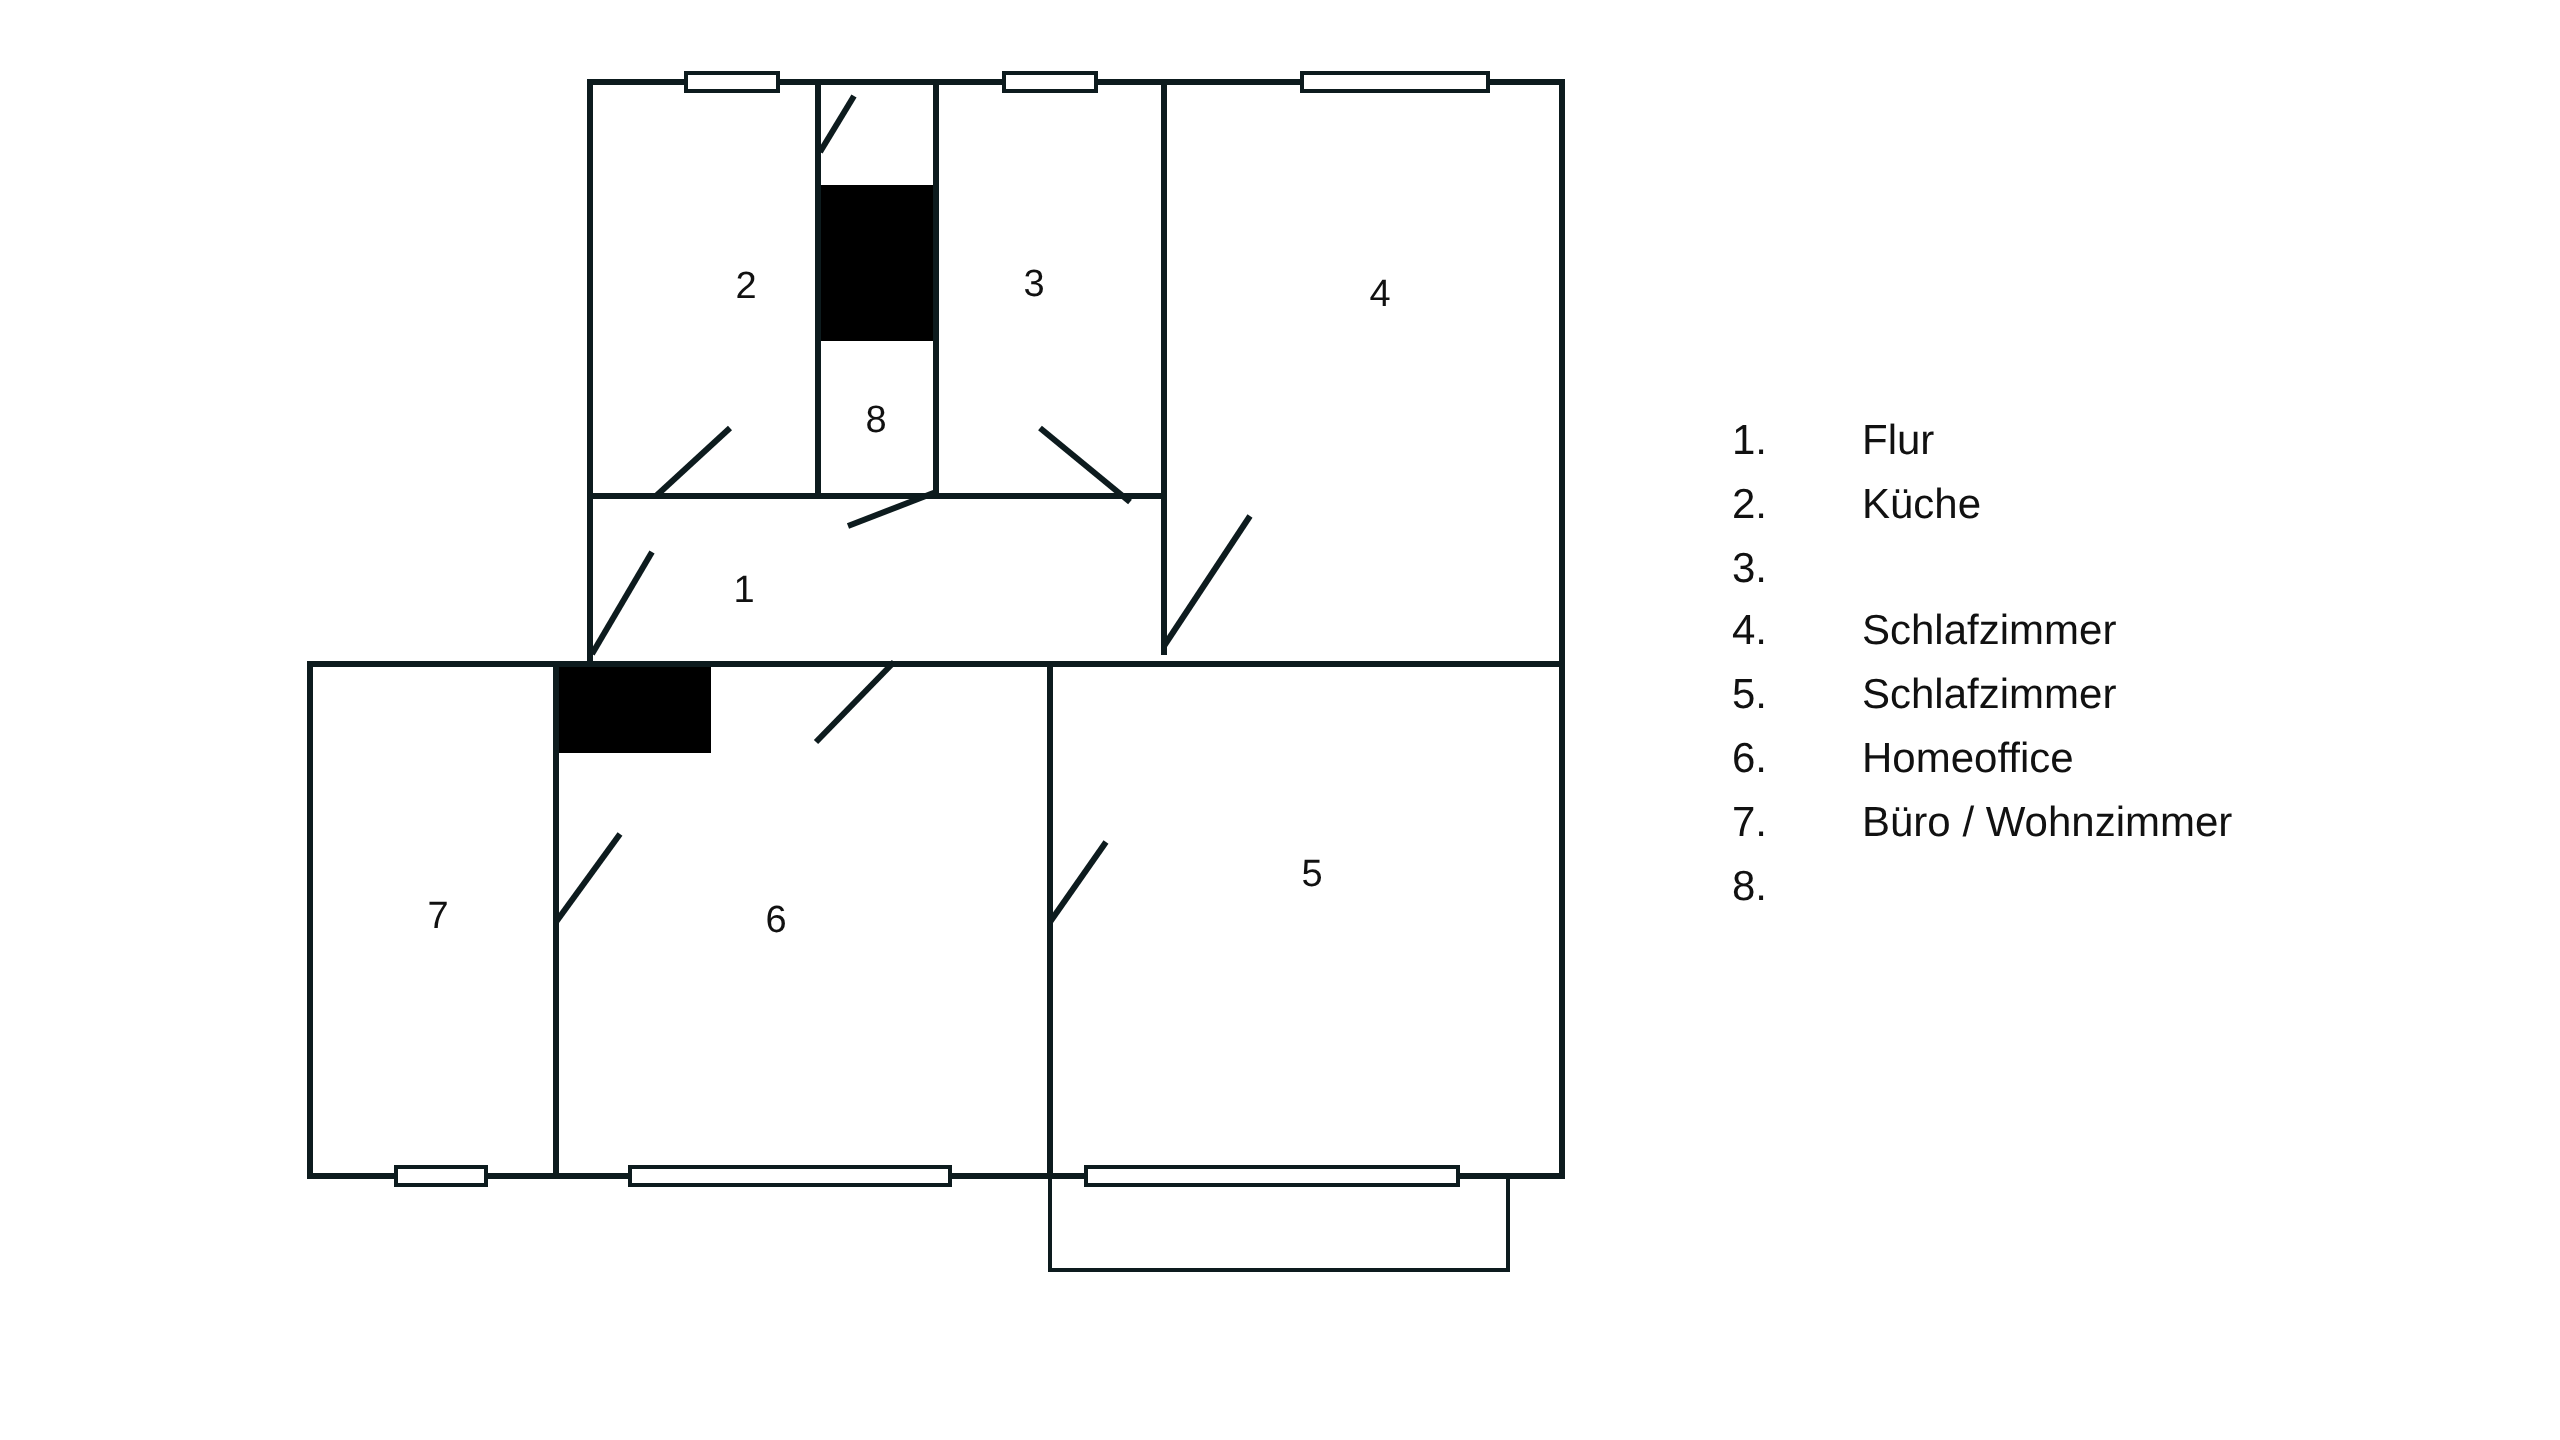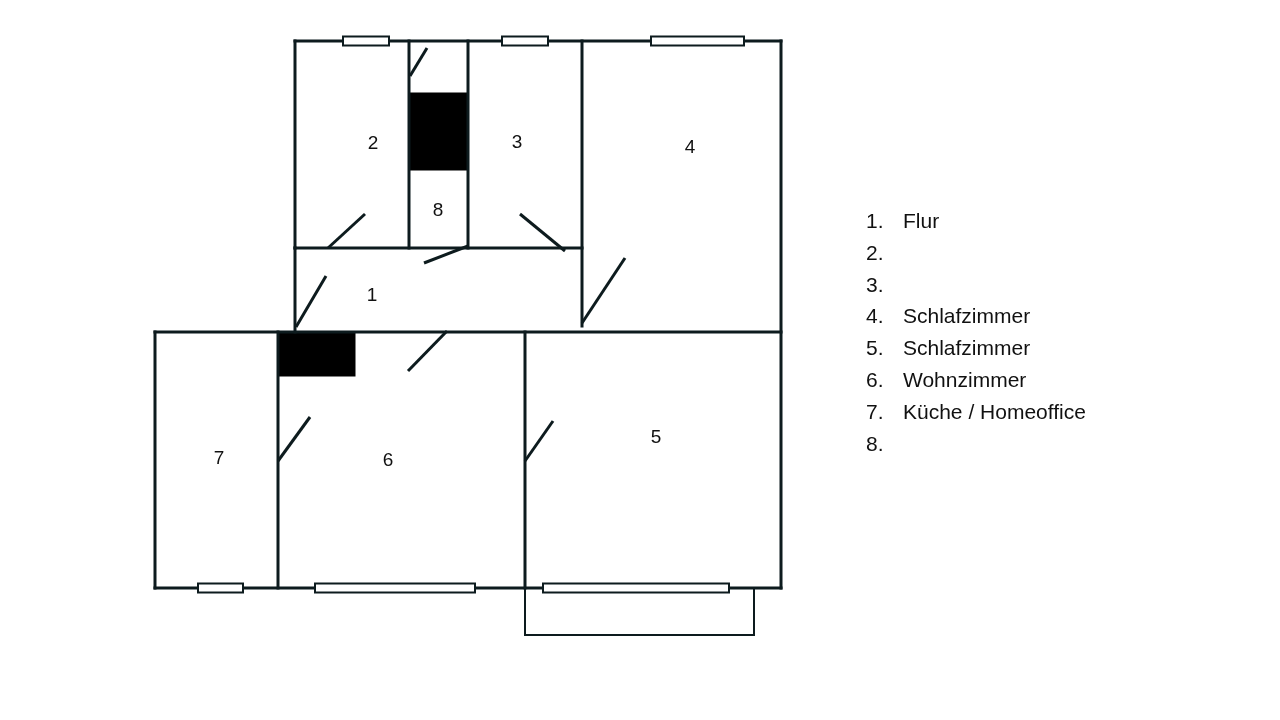--- a/index.html
+++ b/index.html
@@ -57,20 +57,21 @@
     color: #111111;
     white-space: nowrap;
   }
   #legend li .legend-index {
     width: 37px;
     flex: 0 0 37px;
     text-align: left;
   }
   #legend li .legend-label {
     flex: 1 1 auto;
+    margin-left: 28px;
   }
 </style>
 </head>
 <body>
 
 <div id="floorplan-root">
 
   <svg id="plan-svg" viewBox="0 0 1280 720" xmlns="http://www.w3.org/2000/svg">
     <g id="g-balcony">
         <path d="M 525 588 L 525 635 L 754 635 L 754 588" fill="none" stroke="#0d1b1e" stroke-width="2"></path>
@@ -126,39 +127,40 @@
   </svg>
 
   <div id="legend">
     <ol id="legend-list">
         <li>
           <span class="legend-index">1.</span>
           <span class="legend-label">Flur</span>
         </li>
         <li>
           <span class="legend-index">2.</span>
+          <span class="legend-label">Küche</span>
         </li>
         <li>
           <span class="legend-index">3.</span>
         </li>
         <li>
           <span class="legend-index">4.</span>
           <span class="legend-label">Schlafzimmer</span>
         </li>
         <li>
           <span class="legend-index">5.</span>
           <span class="legend-label">Schlafzimmer</span>
         </li>
         <li>
           <span class="legend-index">6.</span>
-          <span class="legend-label">Wohnzimmer</span>
+          <span class="legend-label">Homeoffice</span>
         </li>
         <li>
           <span class="legend-index">7.</span>
-          <span class="legend-label">Küche / Homeoffice</span>
+          <span class="legend-label">Büro / Wohnzimmer</span>
         </li>
         <li>
           <span class="legend-index">8.</span>
         </li>
       </ol>
   </div>
 
 </div>
 
 </body></html>

